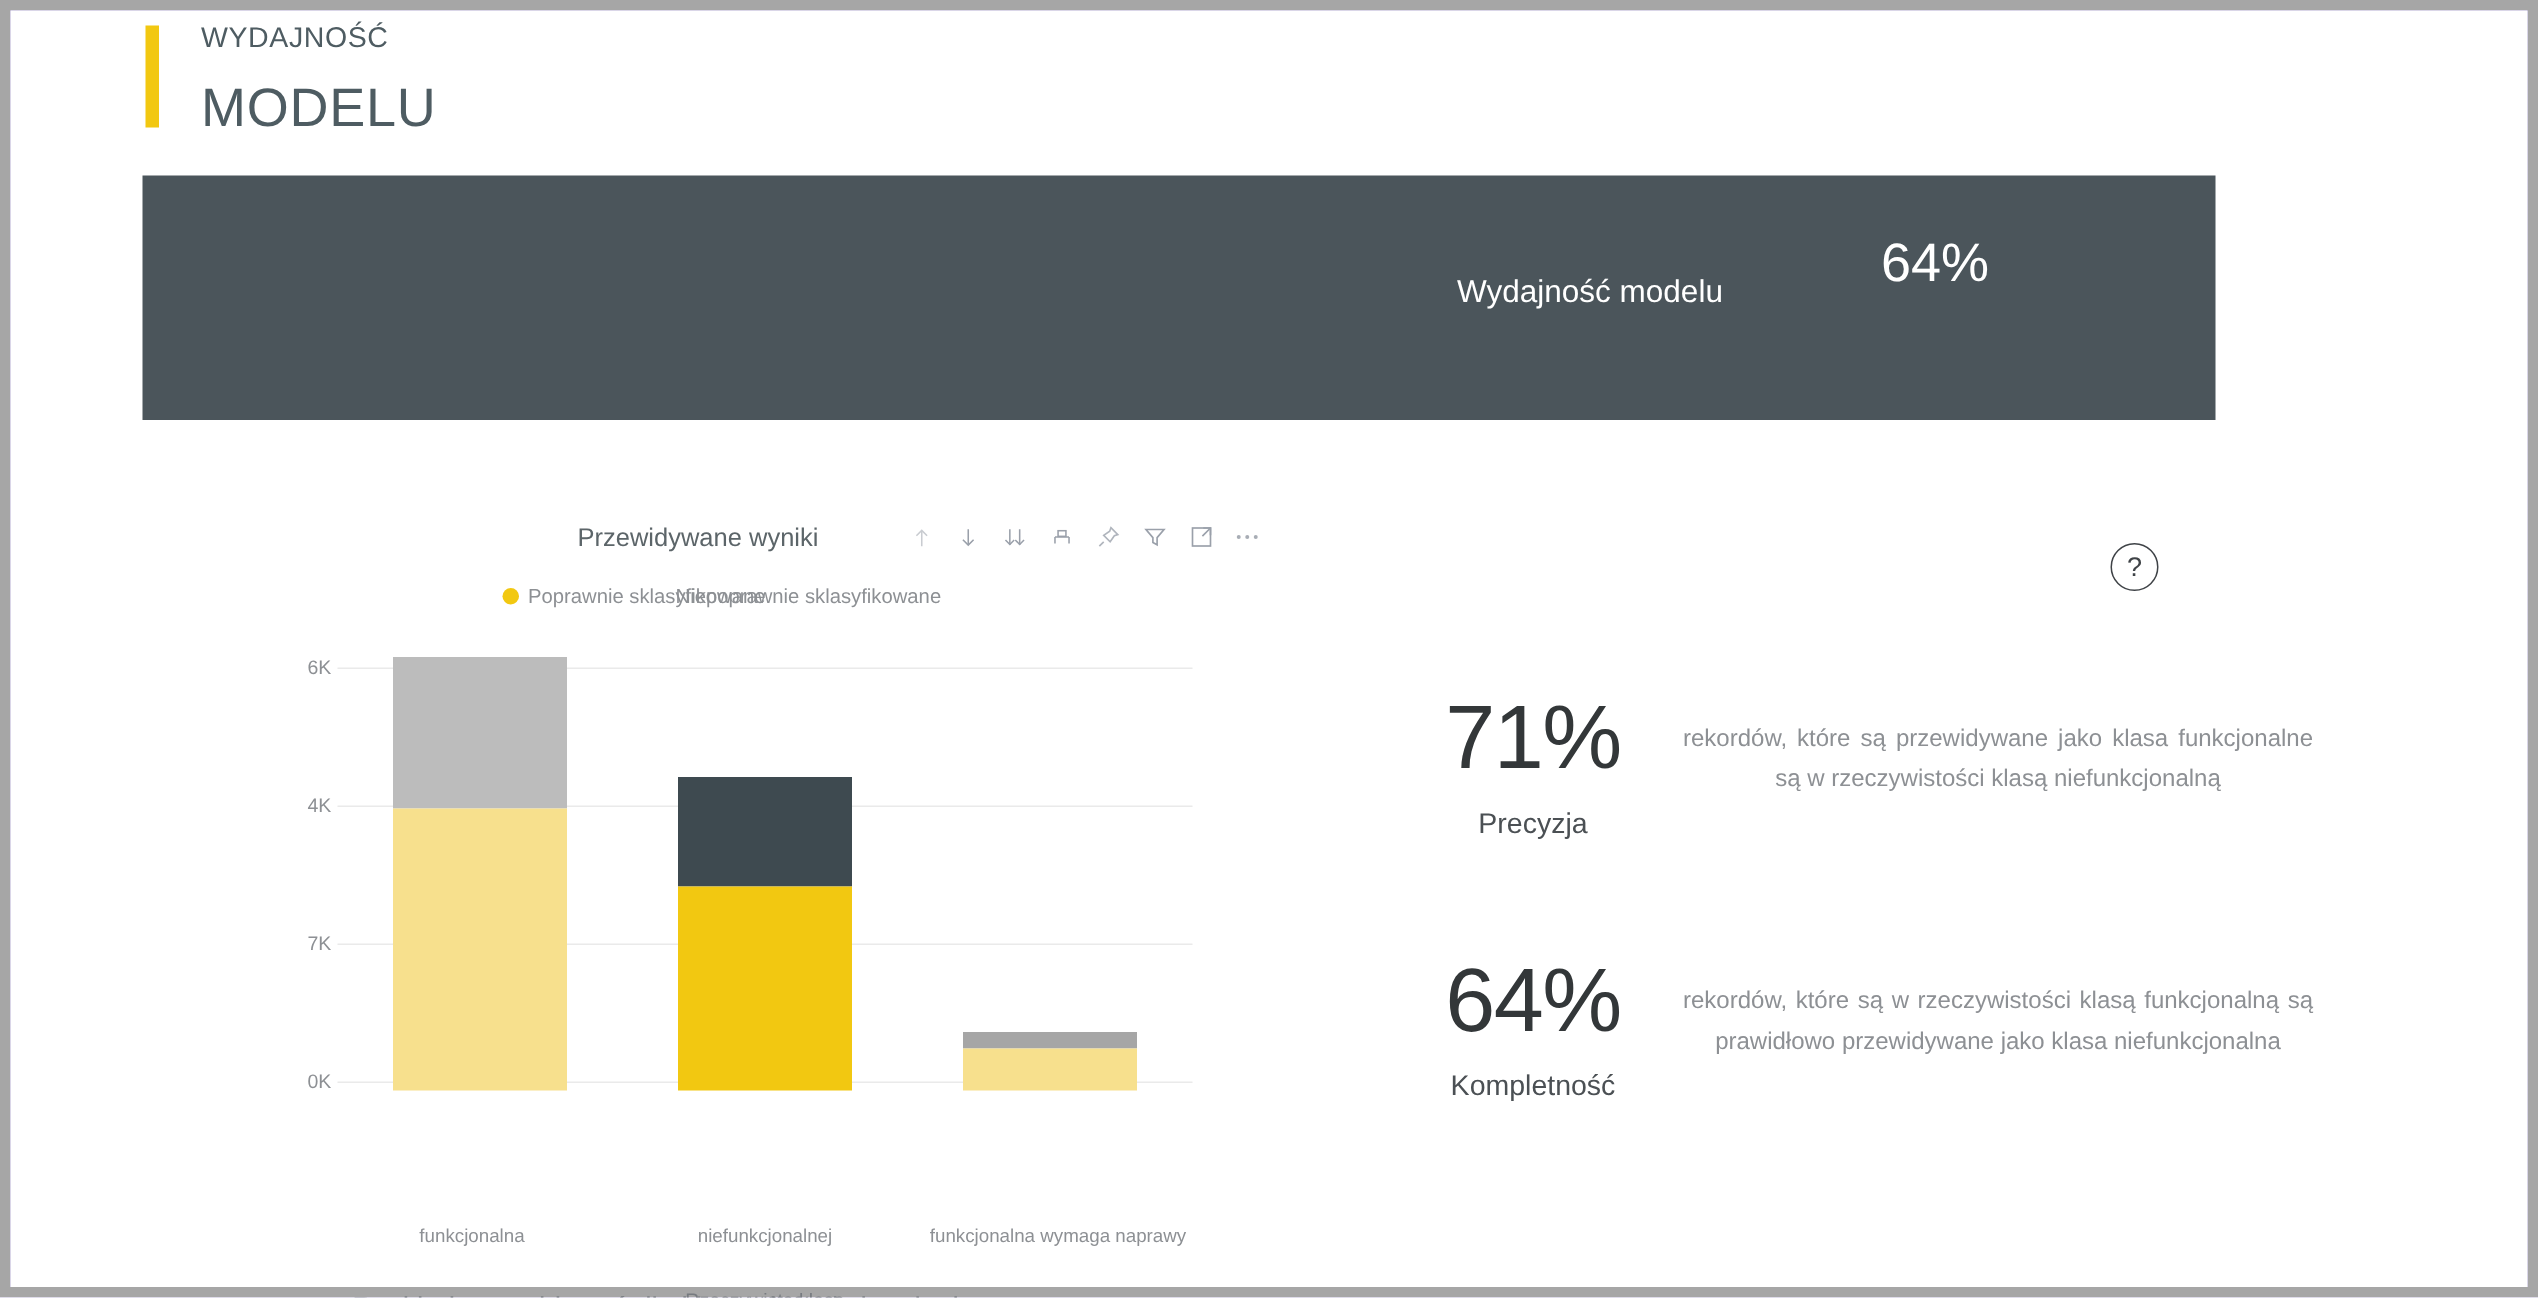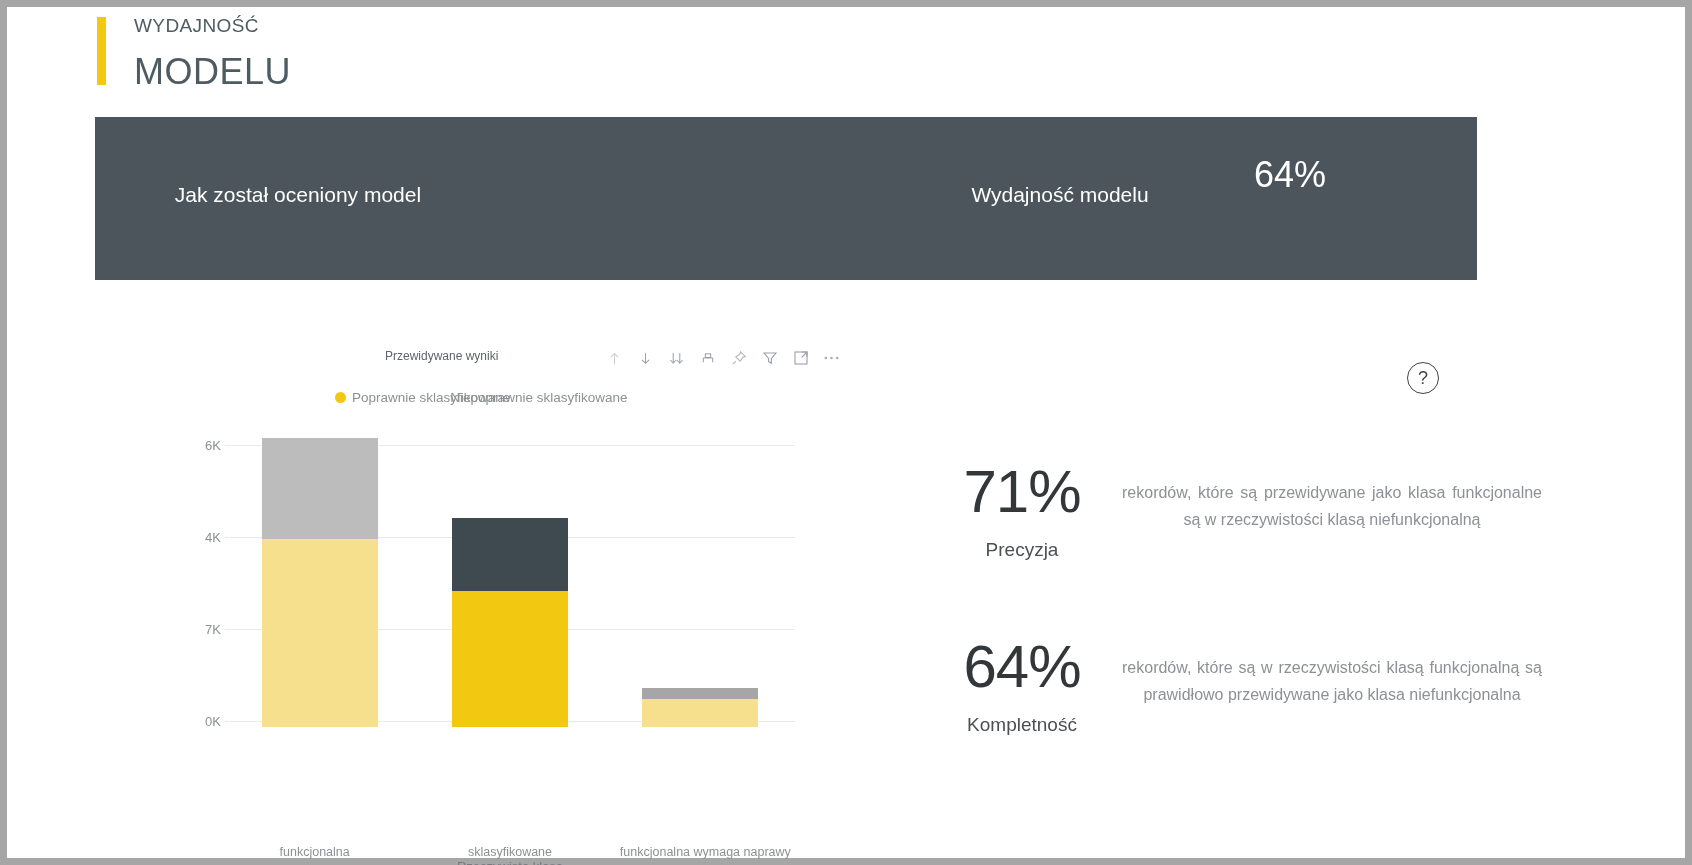--- a/index.html
+++ b/index.html
@@ -66,21 +66,21 @@
   }
   .banner-auc { position: absolute; left: 1010px; top: 24px; width: 370px; text-align: center; }
   .banner-auc-title { font-size: 19px; color: #ffffff; }
   .banner-auc-sub { font-size: 15px; color: #e2e5e6; margin-top: 7px; }
   .banner-auc-val { font-size: 36px; color: #ffffff; margin-top: 13px; font-weight: 300; }
 
   
   .chart-vis { position: absolute; left: 130px; top: 330px; width: 680px; height: 470px; }
   .chart-title {
     position: absolute; left: 248px; top: 12px;
-    font-size: 12px; color: #5c6569;
+    font-size: 17px; color: #5c6569;
   }
   .chart-toolbar {
     position: absolute; left: 468px; top: 10px;
     display: flex; align-items: center; gap: 12px;
   }
   .tb-icon {
     width: 19px; height: 22px;
     display: flex; align-items: center; justify-content: center;
     color: #b9bdc4;
   }
@@ -106,21 +106,21 @@
     background: #eaeaea;
   }
   .bars {
     position: absolute; left: 88px; bottom: 0; width: 570px; height: 288px;
     display: flex; align-items: flex-end;
   }
   .bar-col { flex: 1; display: flex; flex-direction: column; justify-content: flex-end; align-items: center; height: 100%; }
   .bar-stack { width: 61%; display: flex; flex-direction: column; justify-content: flex-end; }
   .seg { width: 100%; }
   .cat-labels {
-    position: absolute; left: 88px; top: 408px; width: 570px;
+    position: absolute; left: 88px; top: 380px; width: 570px;
     display: flex;
     gap: 16px;
   }
   .cat-label { flex: 1; text-align: center; font-size: 12.5px; color: #8d9094; white-space: nowrap; }
   .x-title {
     position: absolute; left: 88px; top: 422px; width: 570px;
     text-align: center; font-size: 13px; color: #777b80;
   }
   .chart-caption {
     position: absolute; left: 150px; top: 855px;
@@ -163,21 +163,20 @@
 <div id="page">
   <div class="canvas">
 
     <div class="header">
       <div class="header-bar"></div>
       <div class="header-kicker">WYDAJNOŚĆ</div>
       <div class="header-title">MODELU</div>
     </div>
 
     <div class="banner">
-      <div class="banner-q">Jak został oceniony model</div>
       <div class="banner-perf">Wydajność modelu</div>
       <div class="banner-auc">
         <div class="banner-auc-val">64%</div>
       </div>
     </div>
 
     <div class="chart-vis">
       <div class="chart-title">Przewidywane wyniki</div>
 
       <div class="chart-toolbar">
@@ -275,21 +274,21 @@
           <div class="bar-col">
             <div class="bar-stack">
               <div class="seg" style="height:11px;background:#a6a6a6"></div>
               <div class="seg" style="height:28px;background:#f7e08d"></div>
             </div>
           </div>
         </div>
 
         <div class="cat-labels">
           <div class="cat-label">funkcjonalna</div>
-          <div class="cat-label">sklasyfikowane</div>
+          <div class="cat-label">niefunkcjonalnej</div>
           <div class="cat-label">funkcjonalna wymaga naprawy</div>
         </div>
 
         <div class="x-title">Rzeczywista klasa</div>
       </div>
     </div>
 
     <div class="chart-caption">Rozkład przewidywań dla klasy niefunkcjonalnej</div>
 
     <div class="help-btn">

